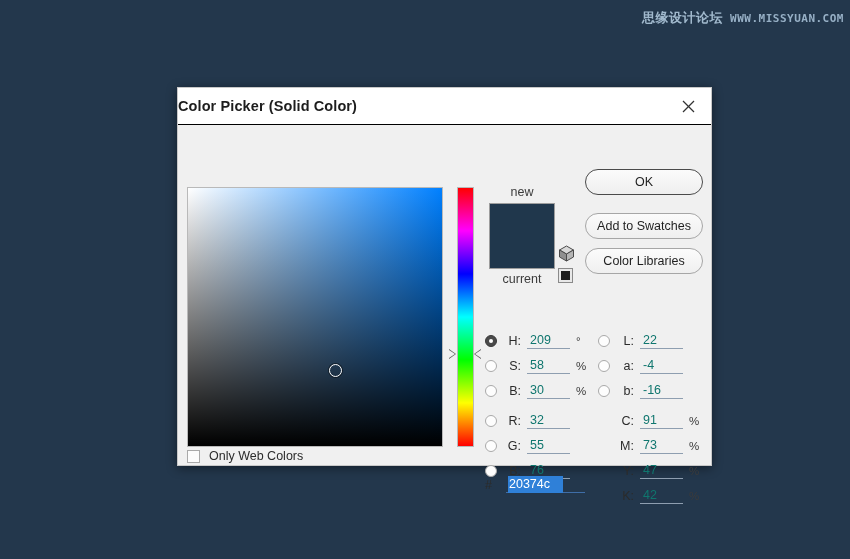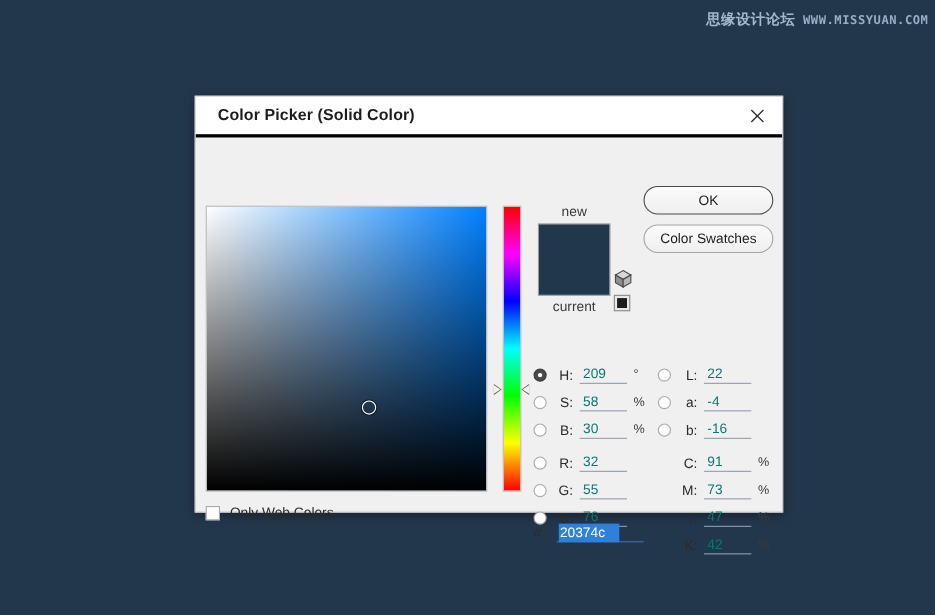--- a/index.html
+++ b/index.html
@@ -50,24 +50,24 @@
     width: 535px;
     height: 379px;
     background: #f0f0f0;
     box-shadow: 0 2px 10px rgba(0,0,0,.45);
     border: 1px solid #c8c8c8;
     box-sizing: border-box;
   }
   #titlebar {
     height: 37px;
     background: #ffffff;
-    border-bottom: 3px solid #000000;
-    display: flex;
-    align-items: center;
-    padding: 0 10px 0 20px;
+    border-bottom: 1px solid #000000;
+    display: flex;
+    align-items: center;
+    padding: 0 10px 0 0;
     box-sizing: border-box;
   }
   #title-text {
     font-size: 14.5px;
     font-weight: bold;
     color: #1d1d1d;
     flex: 1;
     letter-spacing: .1px;
   }
   #close-btn {
@@ -306,21 +306,21 @@
     background: #2f80d8;
     color: #ffffff;
     padding: 1px 13px 2px 1px;
     font-size: 12.5px;
   }
 
   
   #webcolors {
     position: absolute;
     left: 9px;
-    top: 334px;
+    top: 324px;
     display: flex;
     align-items: center;
     cursor: pointer;
   }
   #wc-box {
     width: 13px; height: 13px;
     border: 1px solid #a9a9a9;
     background: #fcfcfc;
     box-sizing: border-box;
     margin-right: 9px;
@@ -373,21 +373,22 @@
         <polygon points="1.5,5 8.5,9 8.5,16 1.5,12" fill="#8f8f8f" stroke="#4a4a4a" stroke-width="1"></polygon>
         <polygon points="15.5,5 8.5,9 8.5,16 15.5,12" fill="#b5b5b5" stroke="#4a4a4a" stroke-width="1"></polygon>
       </svg>
       <span id="websafe-icon">
           <i></i>
         </span>
     </div>
 
     <div id="btn-col">
       <button class="pbtn default">OK</button>
-      <button class="pbtn">Color Swatches</button>
+      <button class="pbtn gap">Add to Swatches</button>
+      <button class="pbtn">Color Libraries</button>
     </div>
 
     <div class="val-col" id="col-hsb">
       <div class="val-row">
         <span class="radio sel"></span>
         <span class="vlabel">H:</span>
         <input class="vfield" type="text" value="209" style="">
         <span class="vunit">°</span>
       </div>
       <div class="val-row">

